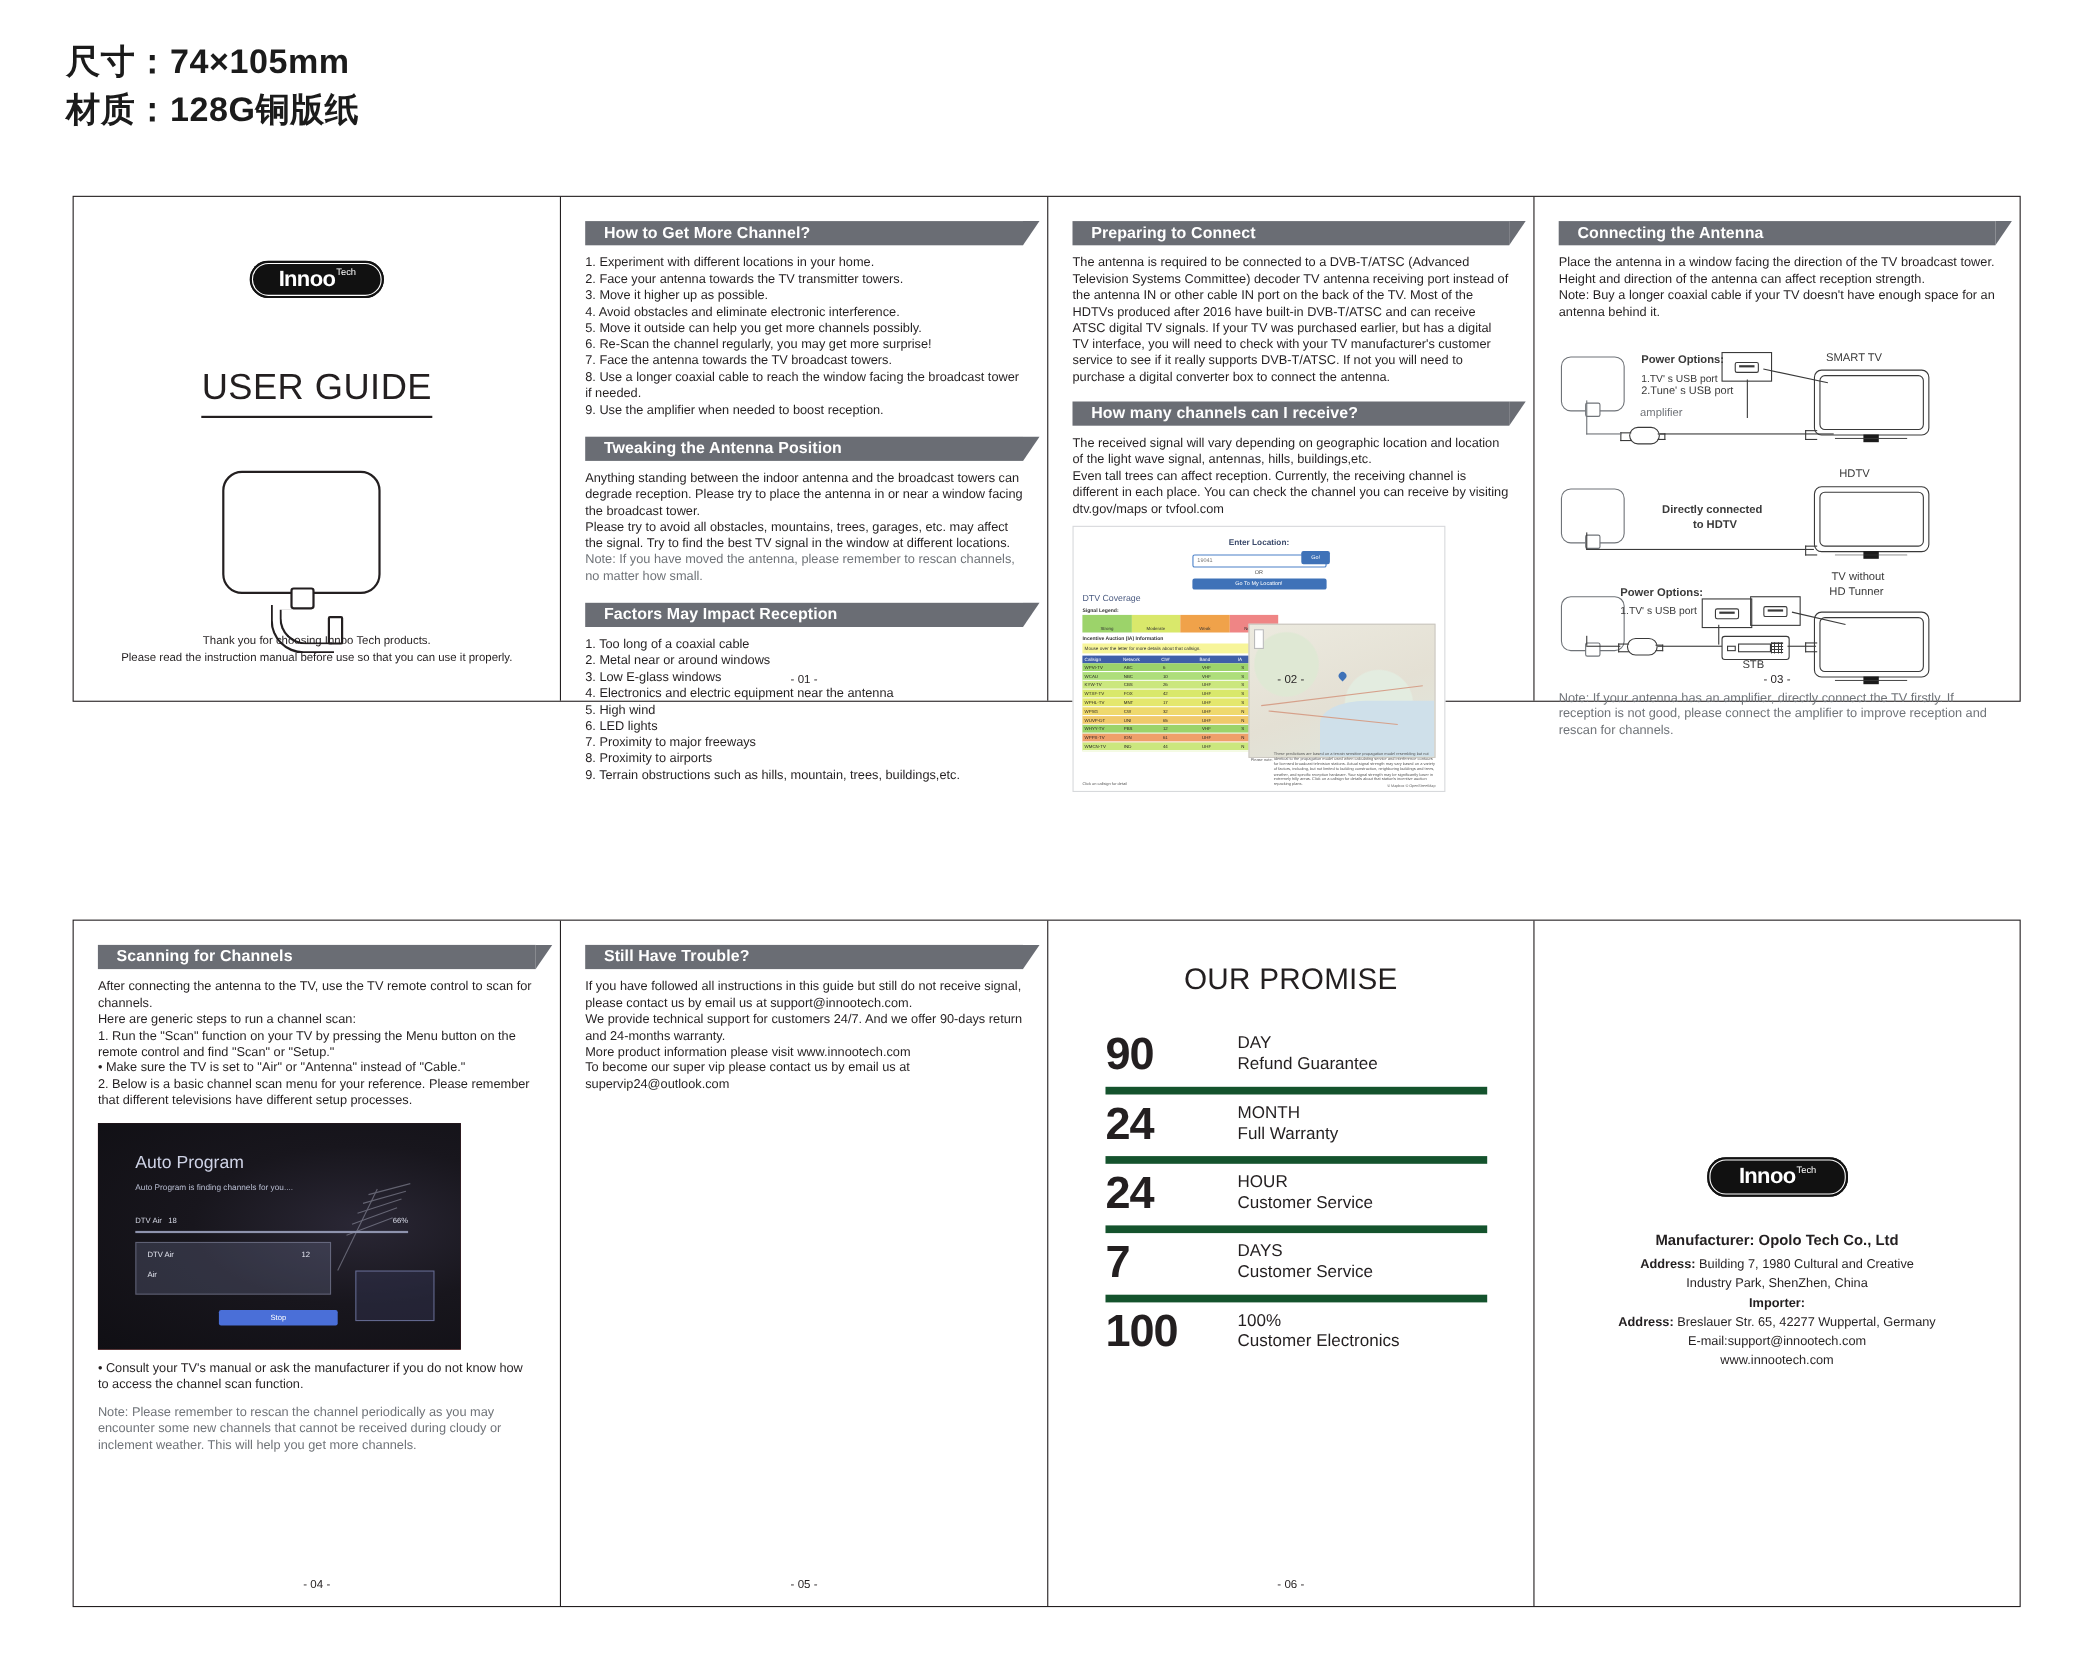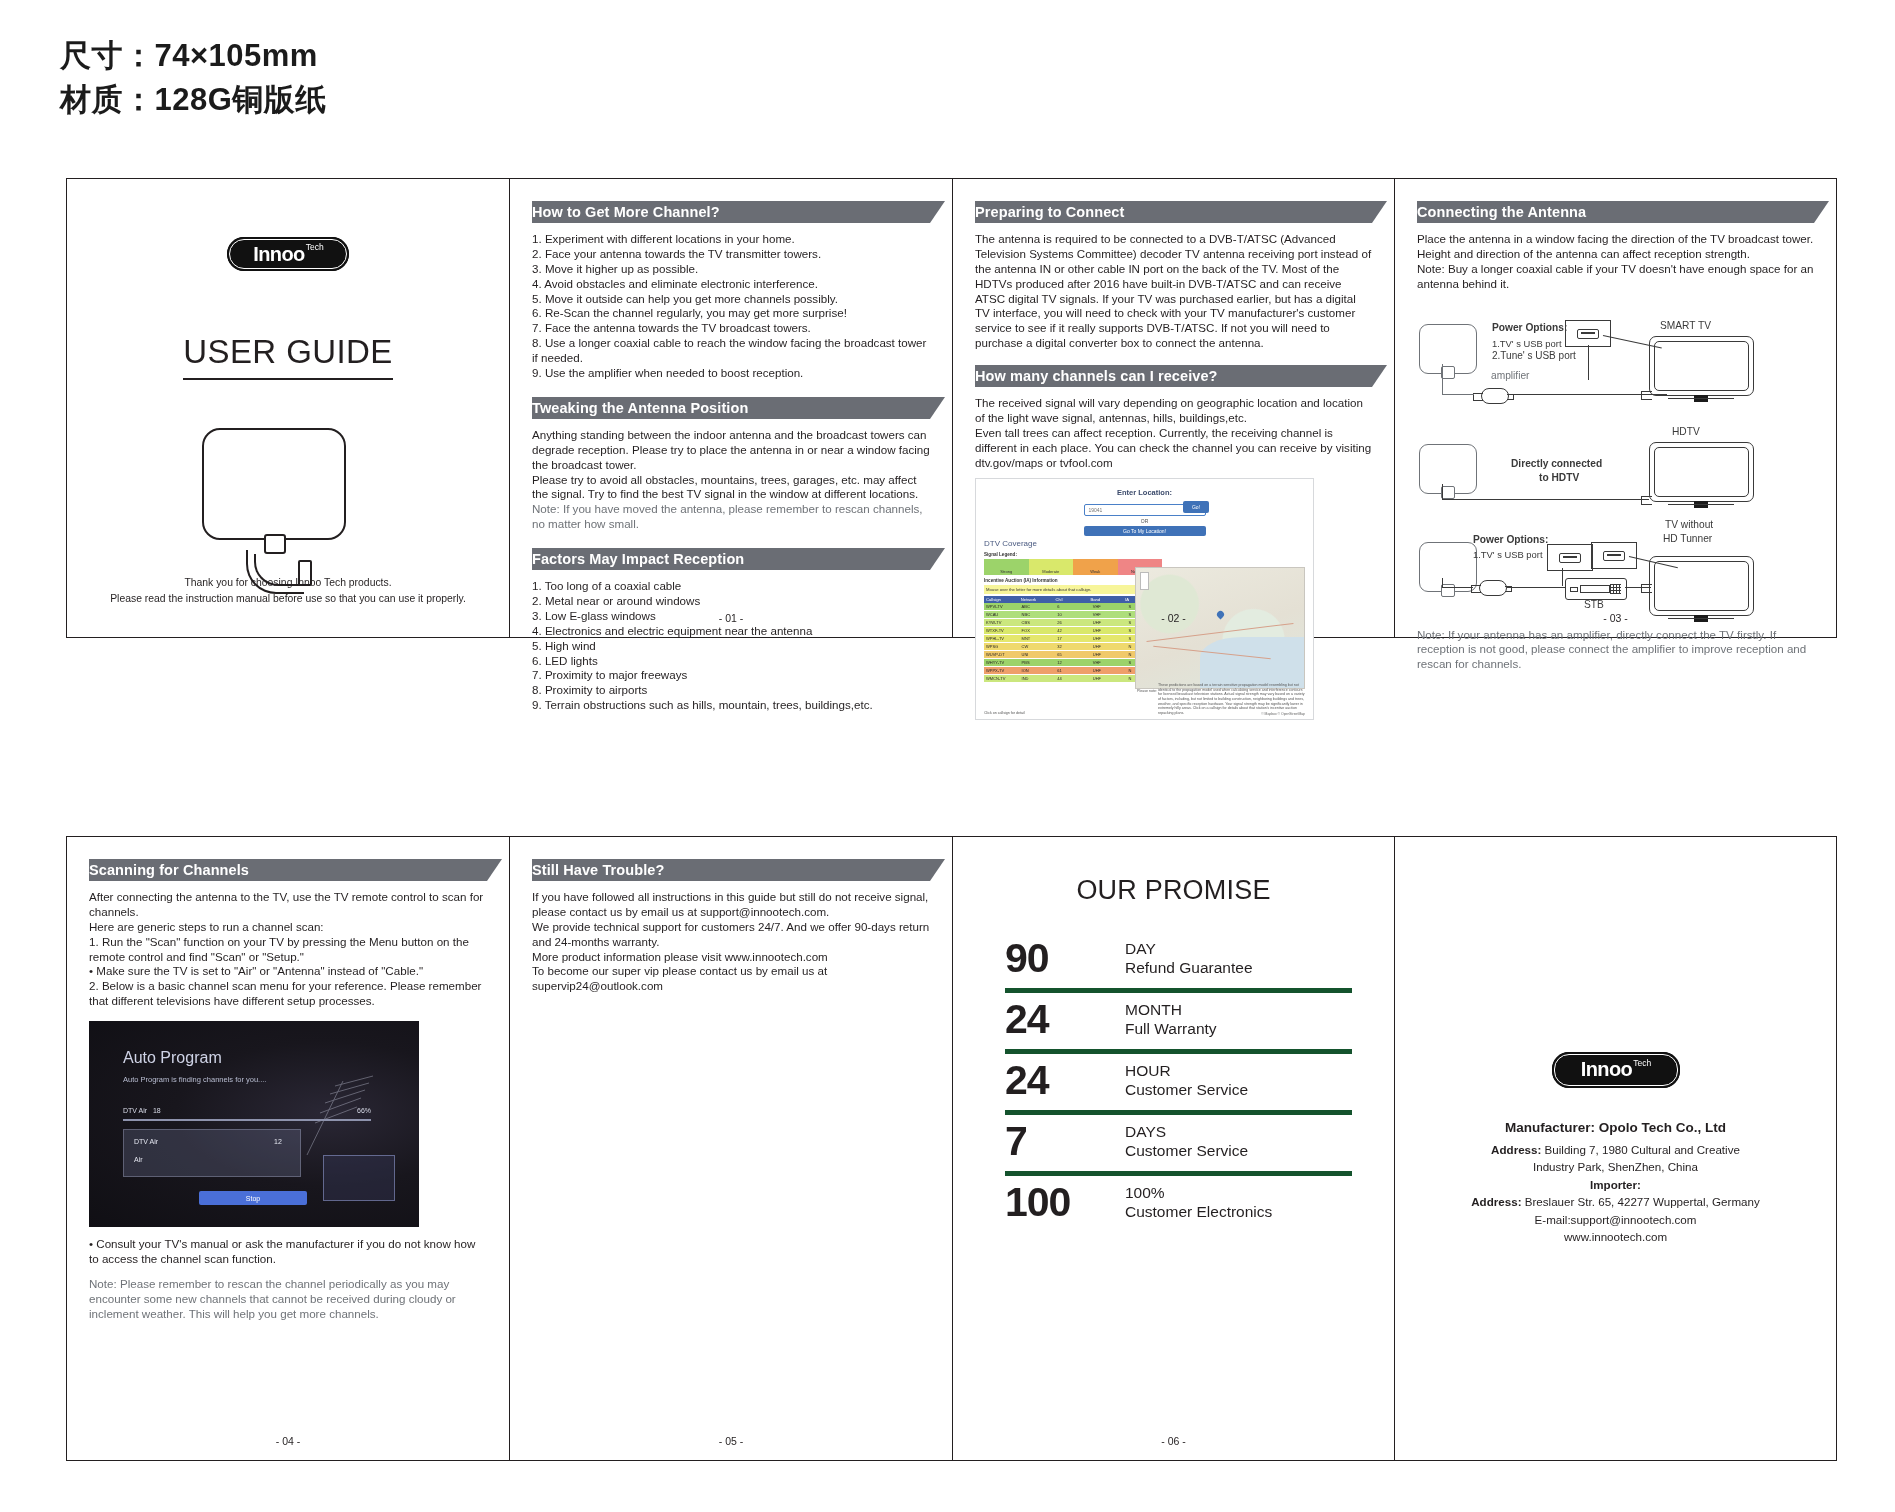--- a/index.html
+++ b/index.html
@@ -13,21 +13,21 @@
   .sheet-top{left:66px;top:178px;width:1771px;height:460px;}
   .sheet-bottom{left:66px;top:836px;width:1771px;height:625px;}
 
   .panel{position:relative;box-sizing:border-box;height:100%;border-right:1px solid #231f20;}
   .panel:last-child{border-right:none;}
   .p-w1{width:443px;} .p-w2{width:443px;} .p-w3{width:442px;} .p-w4{width:441px;}
 
   
   .ribbon{position:relative;height:22px;display:flex;align-items:center;background:#6a6d74;margin-bottom:9px;}
   .ribbon::after{content:"";position:absolute;right:-15px;top:0;border-top:22px solid #6a6d74;border-right:15px solid transparent;}
-  .ribbon span{color:#fff;font-size:14.5px;font-weight:700;letter-spacing:.1px;white-space:nowrap;}
+  .ribbon span{color:#fff;font-size:14.5px;font-weight:700;padding-left:17px;letter-spacing:.1px;white-space:nowrap;}
 
   .body-text{font-size:11.6px;line-height:1.285;color:#231f20;}
   .body-text p{margin:0;}
   .muted{color:#6f7378;}
 
   
   .cover{display:flex;flex-direction:column;align-items:center;padding-top:58px;}
   .logo{width:122px;height:34px;border-radius:17px;background:#111;position:relative;display:flex;align-items:center;justify-content:center;box-shadow:inset 0 0 0 2px #111;}
   .logo .ring{position:absolute;inset:2px;border-radius:15px;border:1.4px solid #fff;}
   .logo .word{color:#fff;font-size:20px;font-weight:700;letter-spacing:-.6px;position:relative;z-index:2;font-family:"Liberation Sans",sans-serif;}
@@ -114,21 +114,21 @@
   .ap-bar{position:absolute;left:34px;top:98px;right:48px;height:2px;background:#8e93ad;}
   .ap-panel{position:absolute;left:34px;top:108px;width:176px;height:46px;background:rgba(120,124,160,.28);border:1px solid rgba(180,185,215,.35);}
   .ap-row{position:absolute;left:10px;color:#e4e6f0;font-size:7px;}
   .ap-btn{position:absolute;left:110px;bottom:22px;width:108px;height:14px;background:#4a6fd8;border-radius:2px;color:#fff;font-size:7px;display:flex;align-items:center;justify-content:center;}
   .ap-ant{position:absolute;right:36px;top:46px;width:96px;height:92px;opacity:.5;}
   .ap-box{position:absolute;right:24px;bottom:26px;width:70px;height:44px;border:1px solid rgba(150,160,215,.55);background:rgba(60,64,100,.35);}
 
   
   .promise-title{text-align:center;font-size:27px;font-weight:400;margin-top:38px;letter-spacing:.2px;}
   .promise-list{margin:26px 42px 0 52px;}
-  .promise-row{display:flex;align-items:center;border-bottom:5px solid #14532d;padding:6px 0 9px;}
+  .promise-row{display:flex;align-items:center;border-bottom:7px solid #14532d;padding:6px 0 9px;}
   .promise-row:last-child{border-bottom:none;}
   .promise-num{width:120px;font-size:41px;font-weight:700;letter-spacing:-1px;line-height:1;text-align:left;}
   .promise-txt{font-size:15.5px;line-height:1.22;font-weight:400;}
   .promise-txt .t1{display:block;}
   .promise-txt .t2{display:block;}
 
   
   .back{display:flex;flex-direction:column;align-items:center;justify-content:center;height:100%;}
   .back .logo{width:128px;height:36px;}
   .mfr{margin-top:30px;text-align:center;font-size:11.6px;line-height:1.5;}

